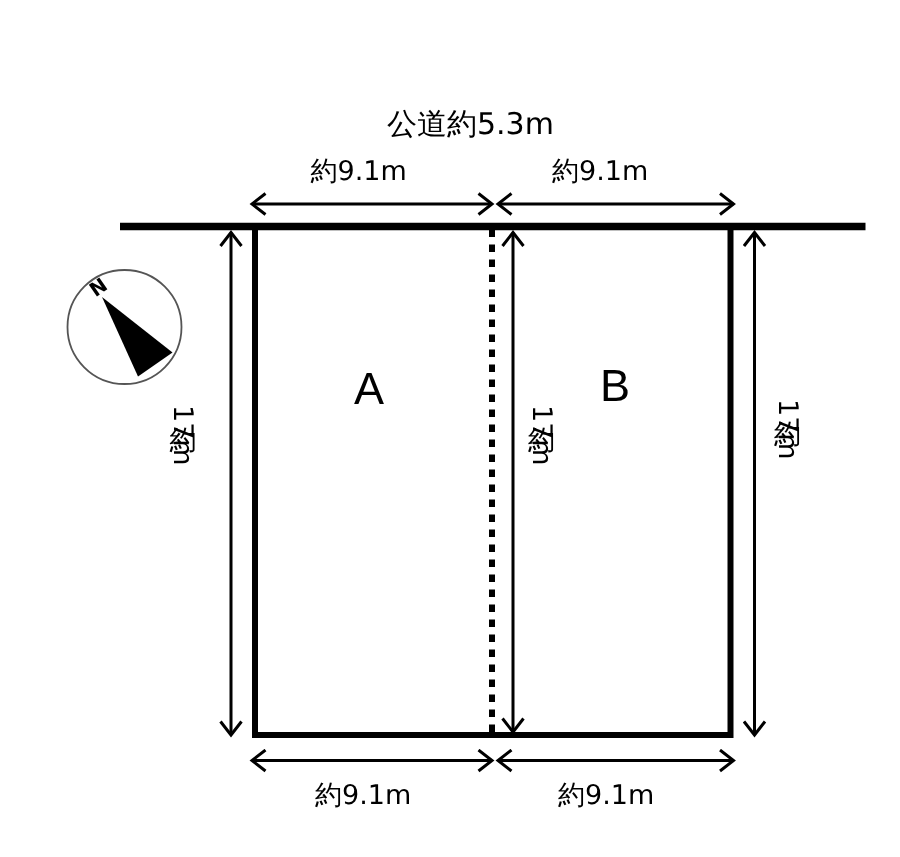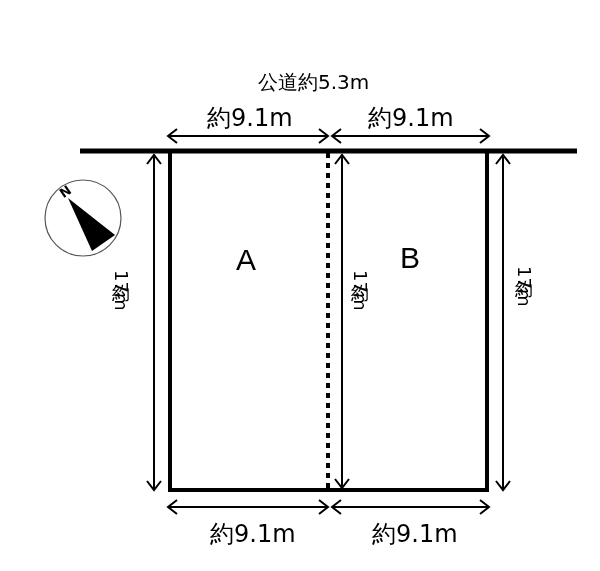--- a/index.html
+++ b/index.html
@@ -1,19 +1,19 @@
 <!DOCTYPE html>
 <html><head>
   <meta charset="utf-8">
   <style>
     html, body { margin: 0; padding: 0; background: #ffffff; }
     body { width: 600px; height: 571px; position: relative; overflow: hidden;
            font-family: "DejaVu Sans", "Liberation Sans", sans-serif; color: #000; }
     svg { position: absolute; left: 0; top: 0; }
-    .lbl { position: absolute; font-size: 24px; white-space: nowrap; line-height: 1; }
+    .lbl { position: absolute; font-size: 18px; white-space: nowrap; line-height: 1; }
     .big { position: absolute; font-size: 30px; font-family: "Liberation Sans", sans-serif; line-height: 1; }
     .vert { position: absolute; font-size: 18px; writing-mode: vertical-rl; white-space: nowrap; line-height: 1; }
   </style>
 </head>
 <body>
 
 <svg width="600" height="571" viewBox="0 0 600 571">
   <defs>
     <marker id="ah" markerWidth="12" markerHeight="16" refX="10" refY="8" orient="auto-start-reverse" markerUnits="userSpaceOnUse">
       <path d="M1,1 L10,8 L1,15" fill="none" stroke="#000" stroke-width="2"></path>

